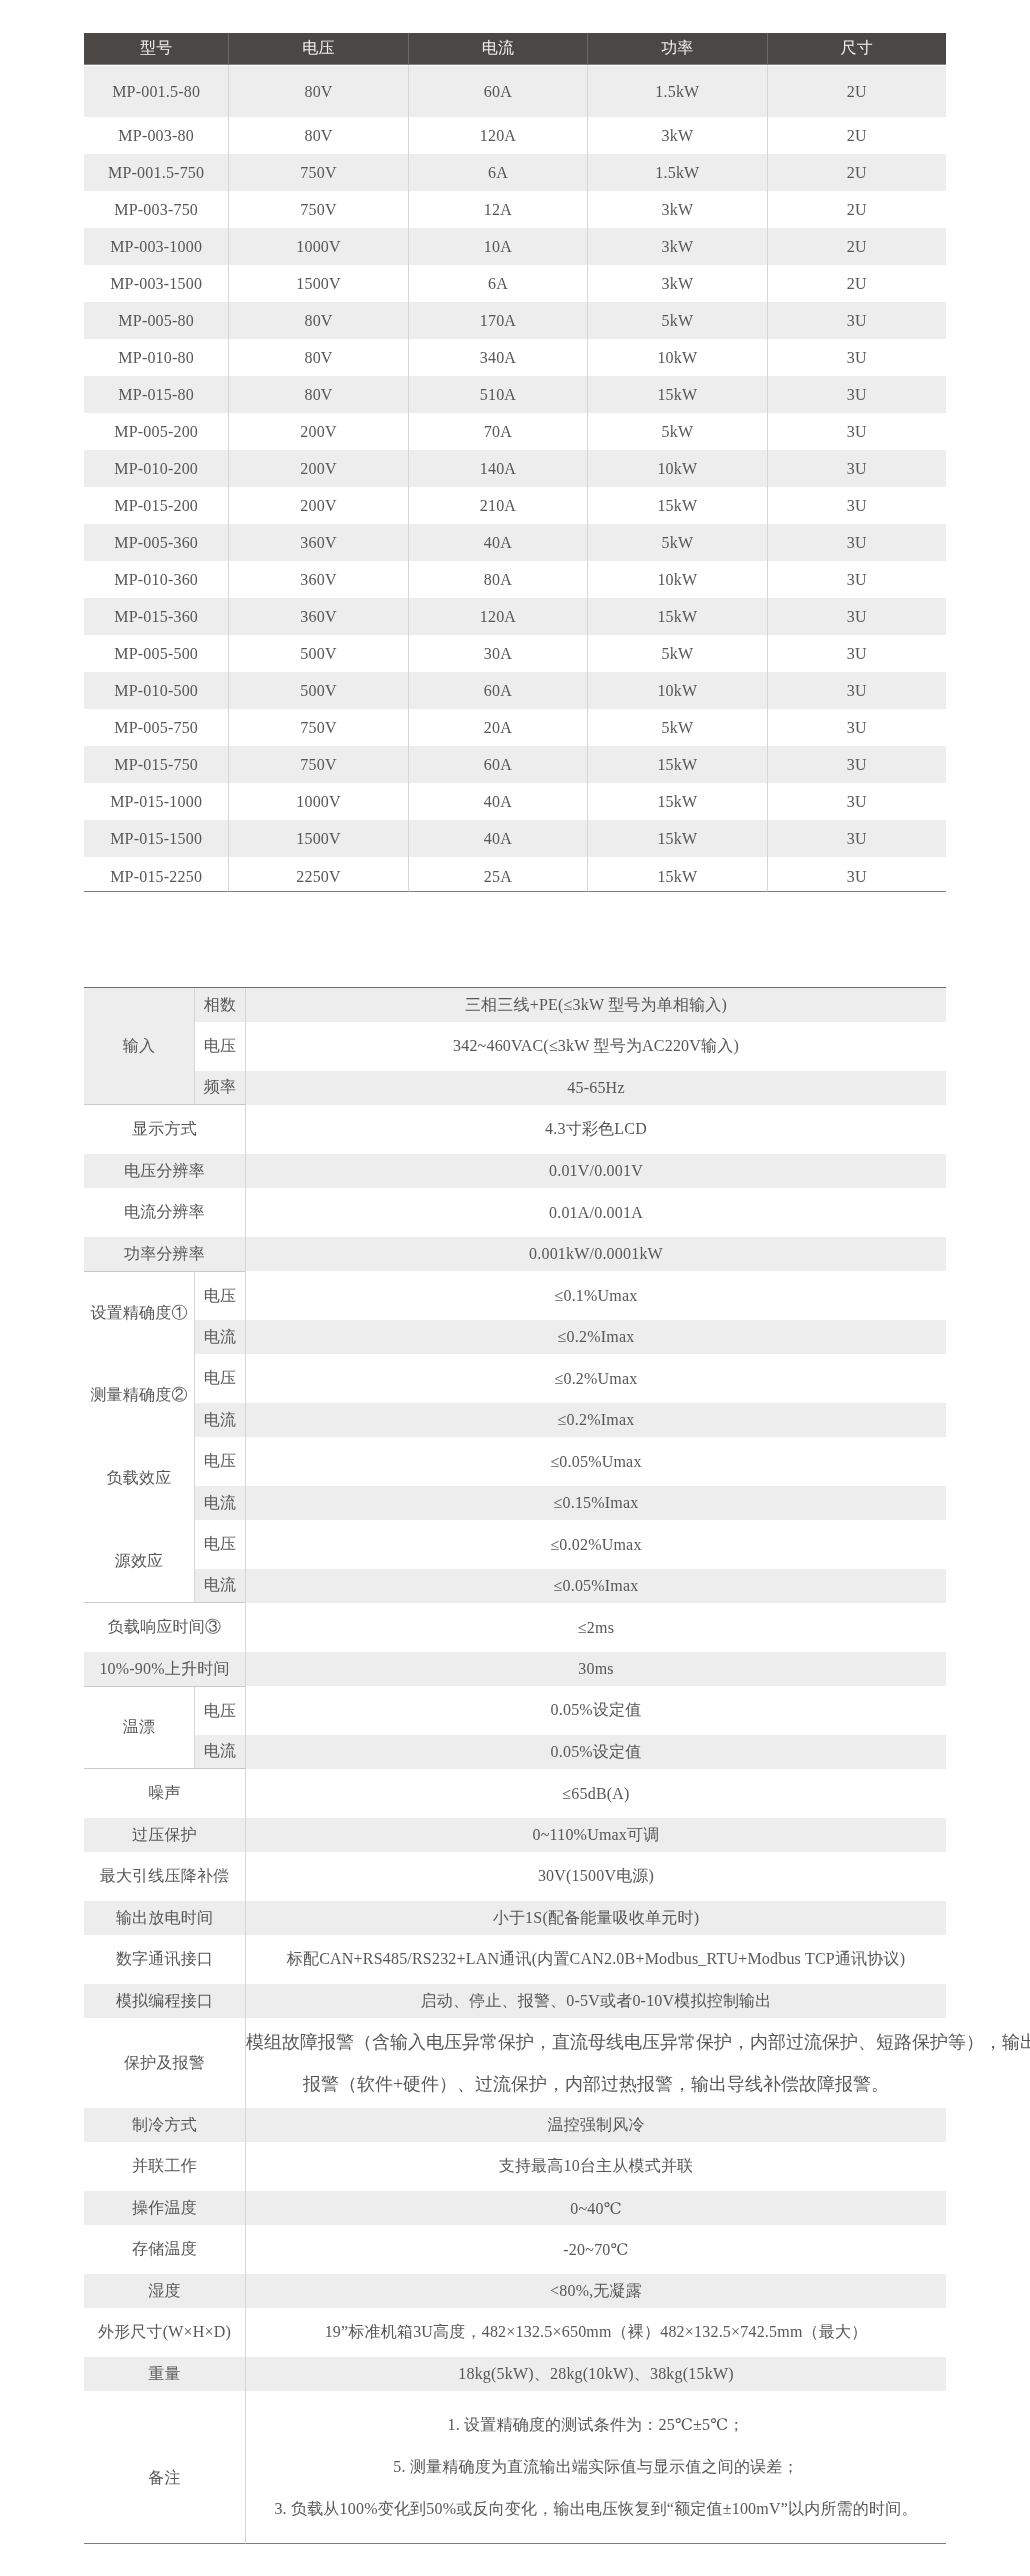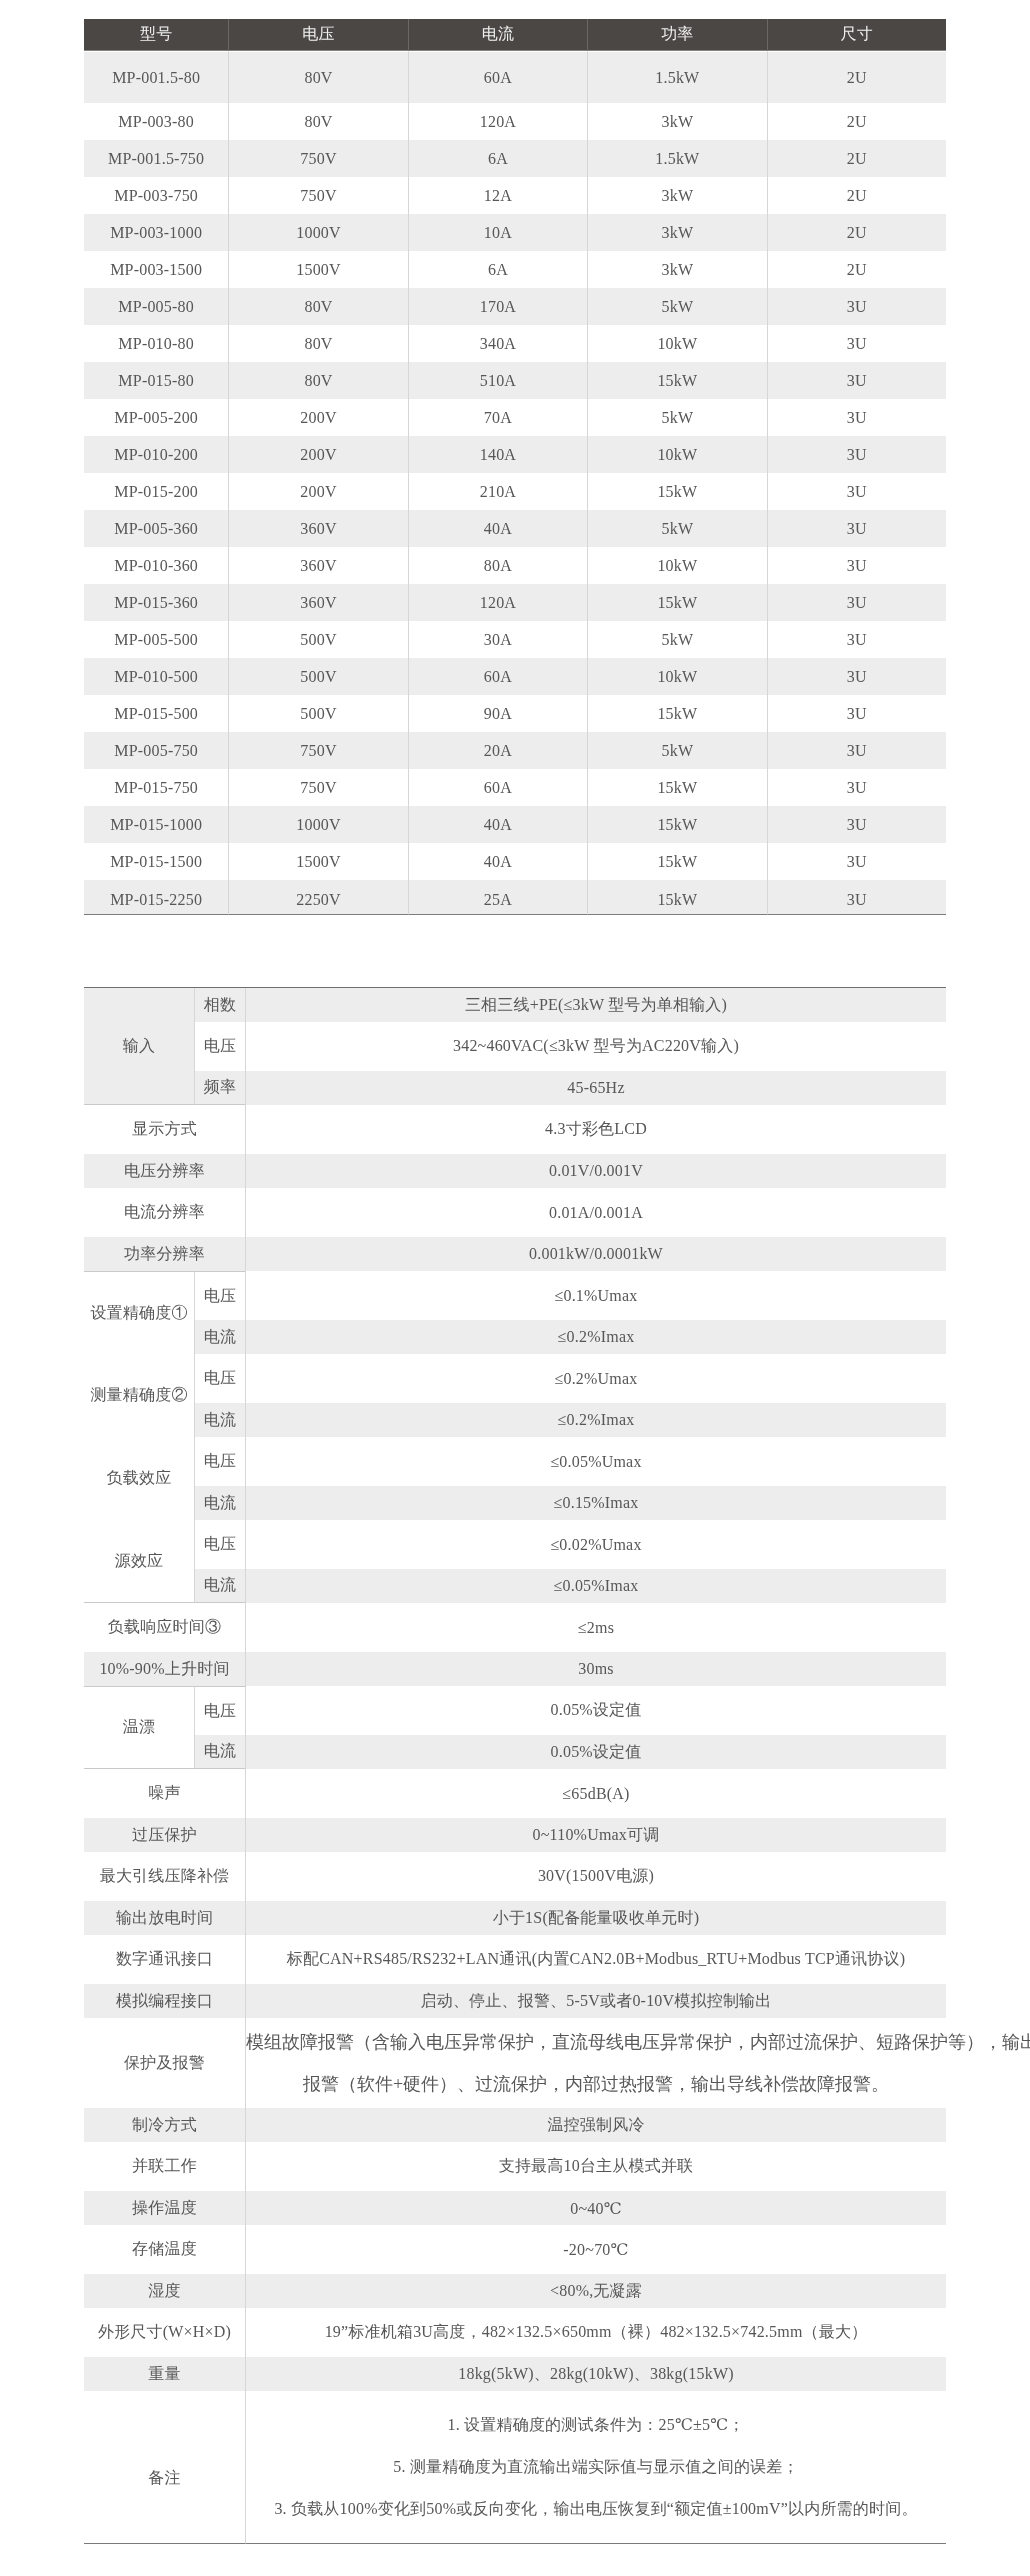--- a/index.html
+++ b/index.html
@@ -5,21 +5,21 @@
   *{box-sizing:border-box}
   html,body{margin:0;padding:0}
   body{
     width:1030px;height:2576px;background:#ffffff;position:relative;overflow:hidden;
     font-family:"Liberation Serif","DejaVu Serif",serif;font-size:16px;letter-spacing:0.2px;color:#575757;
   }
   table{border-collapse:separate;border-spacing:0;table-layout:fixed;position:absolute;left:84px;width:862px}
   td,th{padding:0;text-align:center;vertical-align:middle;font-weight:normal;white-space:nowrap}
 
   
-  .t1{top:19px}
+  .t1{top:33px}
   .t1 thead tr{height:32px}
   .t1 th{background:#4a4745;color:#f1f1f1;border-bottom:1.7px solid #858381;border-left:0.8px solid #6a6765}
   .t1 th:first-child{border-left:0}
   .t1 tbody tr{height:37px}
   .t1 tbody td{border-left:0.8px solid #d6d6d6}
   .t1 tbody td:first-child{border-left:0}
   .t1 tbody tr:nth-child(odd) td{background:#ededee}
   .t1 tbody tr:first-child{height:52px}
   .t1 tbody tr:first-child td{border-top:1.7px solid #ffffff}
   .t1 tbody tr:last-child{height:35px}
@@ -174,27 +174,20 @@
         <td>3U</td>
       </tr>
     <tr>
         <td>MP-010-500</td>
         <td>500V</td>
         <td>60A</td>
         <td>10kW</td>
         <td>3U</td>
       </tr>
     <tr>
-        <td>MP-015-500</td>
-        <td>500V</td>
-        <td>90A</td>
-        <td>15kW</td>
-        <td>3U</td>
-      </tr>
-    <tr>
         <td>MP-005-750</td>
         <td>750V</td>
         <td>20A</td>
         <td>5kW</td>
         <td>3U</td>
       </tr>
     <tr>
         <td>MP-015-750</td>
         <td>750V</td>
         <td>60A</td>
@@ -329,21 +322,21 @@
     <tr>
       <td colspan="2" class="lbl">输出放电时间</td>
       <td class="val">小于1S(配备能量吸收单元时)</td>
     </tr>
     <tr>
       <td colspan="2" class="lbl">数字通讯接口</td>
       <td class="val">标配CAN+RS485/RS232+LAN通讯(内置CAN2.0B+Modbus_RTU+Modbus TCP通讯协议)</td>
     </tr>
     <tr>
       <td colspan="2" class="lbl">模拟编程接口</td>
-      <td class="val">启动、停止、报警、5-5V或者0-10V模拟控制输出</td>
+      <td class="val">启动、停止、报警、0-5V或者0-10V模拟控制输出</td>
     </tr>
     <tr class="dbl">
       <td colspan="2" class="lbl">保护及报警</td>
       <td class="val">
         <span class="line small">模组故障报警（含输入电压异常保护，直流母线电压异常保护，内部过流保护、短路保护等），输出过压</span>
         <span class="line small">报警（软件+硬件）、过流保护，内部过热报警，输出导线补偿故障报警。</span>
       </td>
     </tr>
     <tr>
       <td colspan="2" class="lbl">制冷方式</td>

